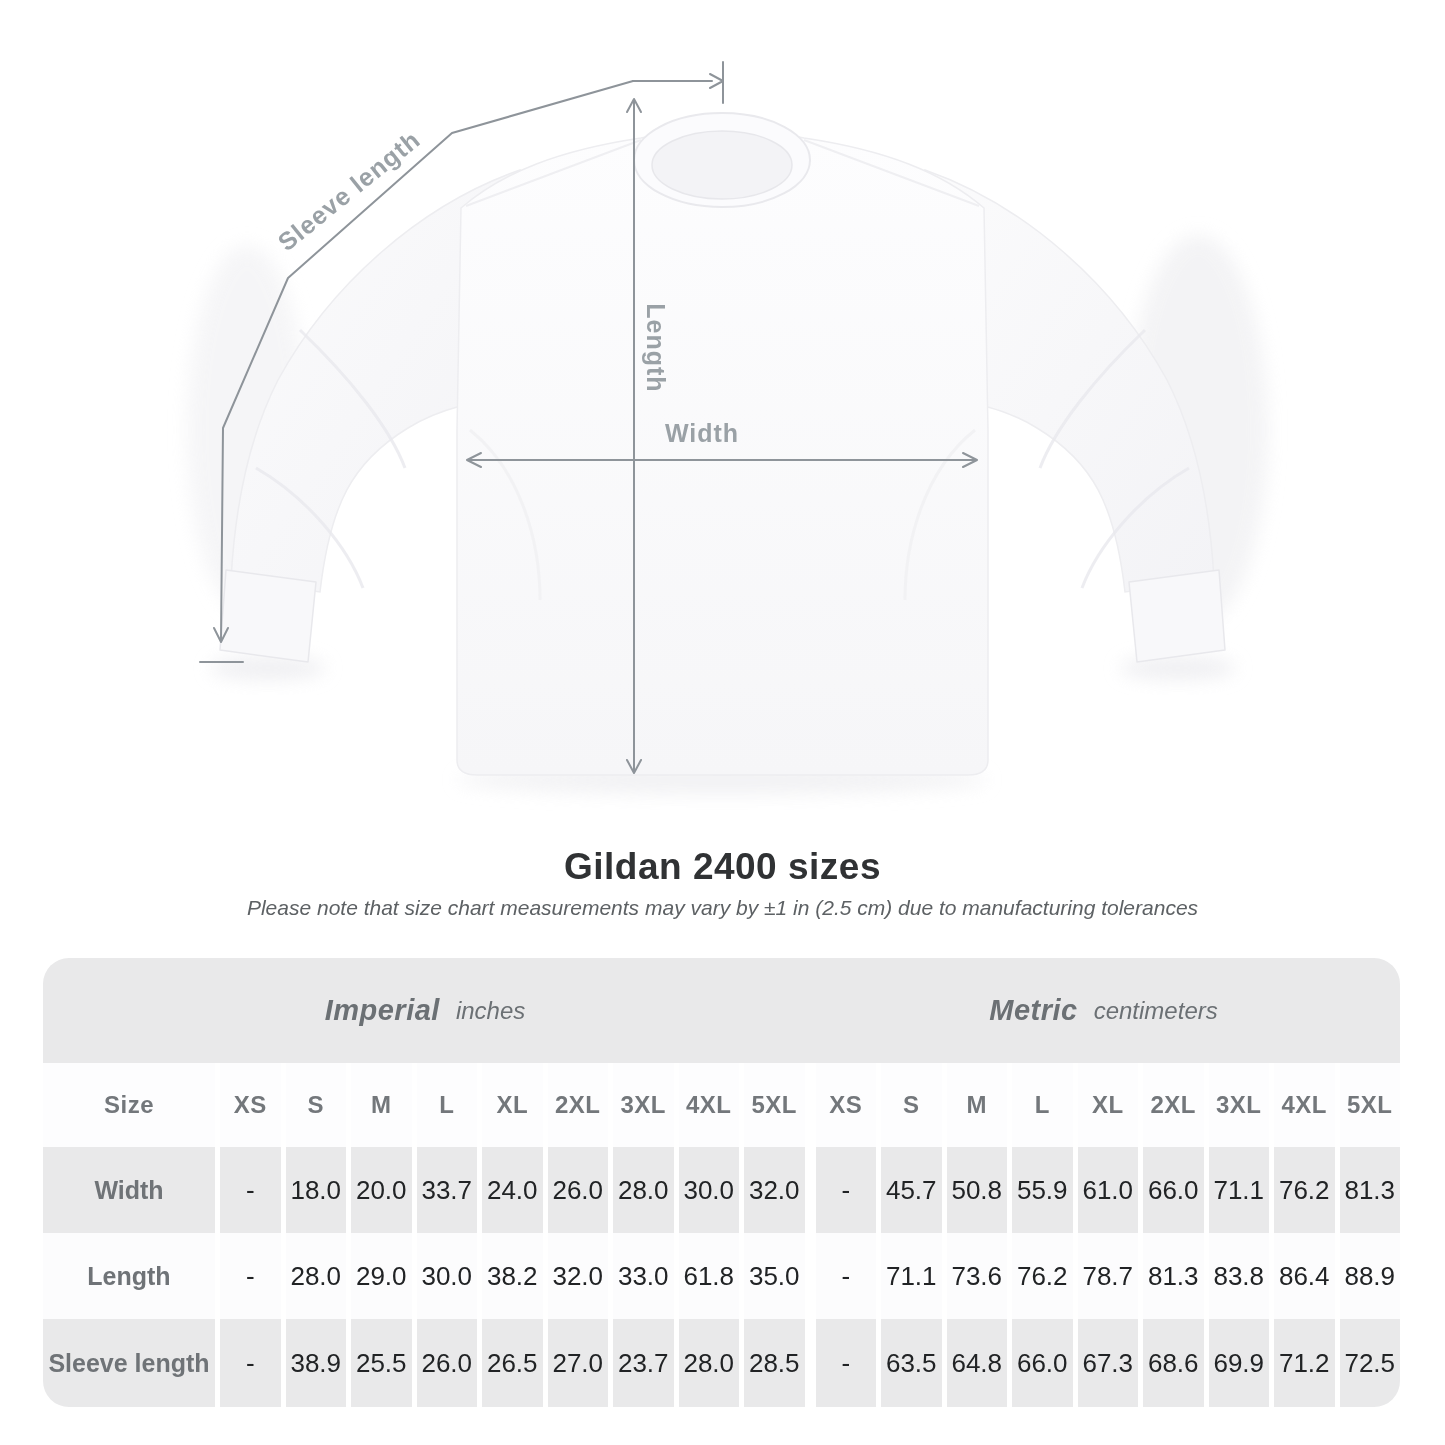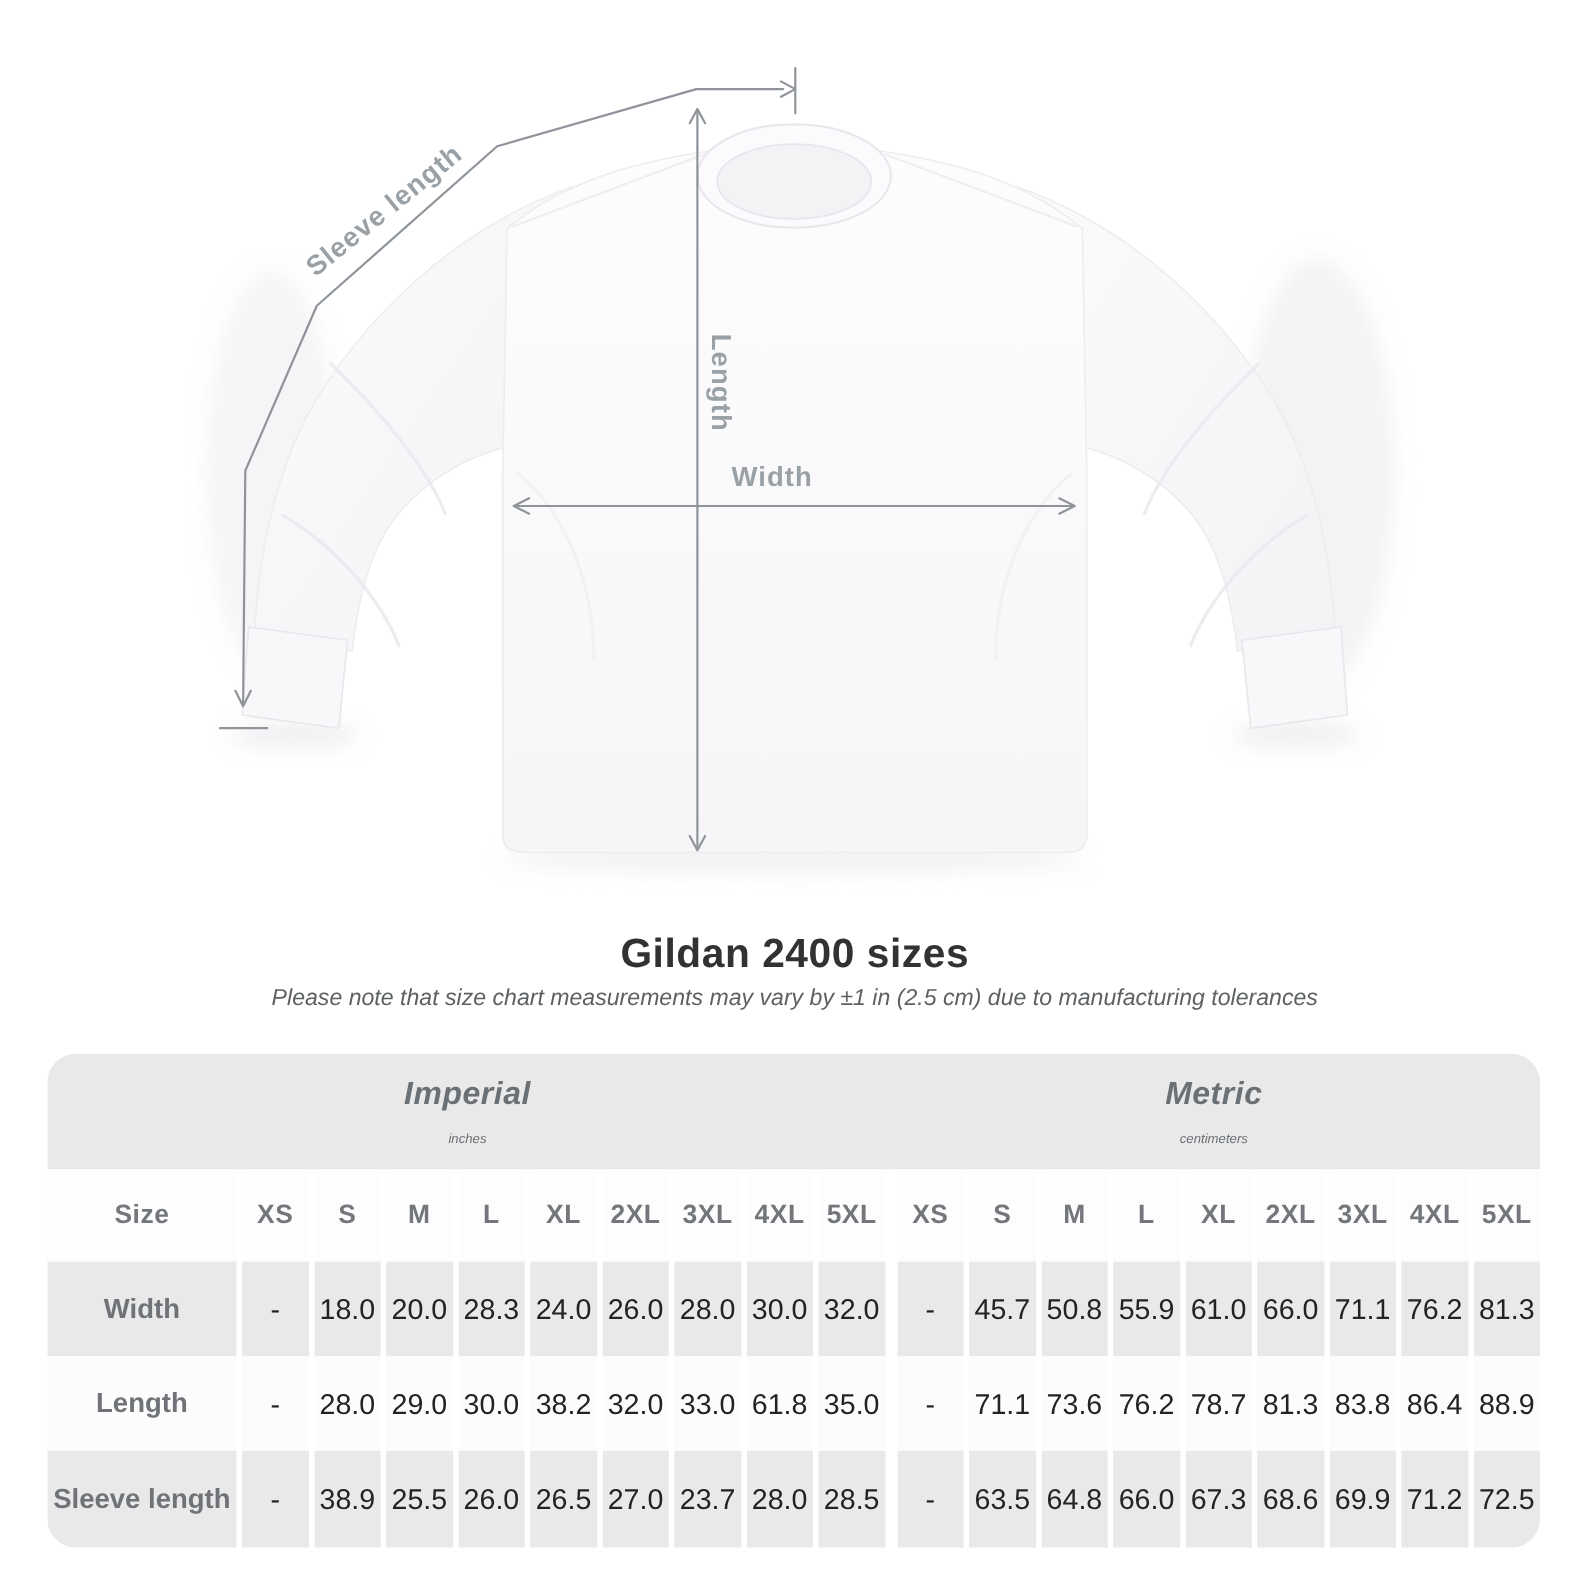--- a/index.html
+++ b/index.html
@@ -11,25 +11,25 @@
   
   .chart-title{position:absolute;left:0;top:846px;width:100%;text-align:center;
     font-size:37px;font-weight:bold;color:#303234;letter-spacing:.5px;}
   .chart-subtitle{position:absolute;left:0;top:896px;width:100%;text-align:center;
     font-size:21px;font-style:italic;color:#5d6164;}
 
   
   .size-table{position:absolute;left:43px;top:958px;width:1357px;height:449px;
     border-radius:26px;overflow:hidden;background:#ffffff;}
   .band{display:flex;height:105px;background:#e9e9ea;}
-  .band-cell{display:flex;flex-direction:column;align-items:center;justify-content:center;gap:16px;}
+  .band-cell{display:flex;flex-direction:row;align-items:center;justify-content:center;gap:16px;}
   .band-left{width:56.3%;}
   .band-right{width:43.7%;}
   .band-label{font-size:29px;font-weight:bold;font-style:italic;color:#6b7074;letter-spacing:.5px;}
-  .band-sublabel{font-size:12px;font-style:italic;color:#6b7074;}
+  .band-sublabel{font-size:24px;font-style:italic;color:#6b7074;}
 
   .trow{display:grid;grid-template-columns:172px repeat(9,1fr) 1px repeat(9,1fr);column-gap:5px;}
   .row-size{height:84px;}
   .row-a{height:86px;}
   .row-b{height:86px;}
   .row-c{height:88px;}
   .c{display:flex;align-items:center;justify-content:center;}
   .row-size .c{background:#fdfdfe;}
   .gray .c{background:#e9e9ea;}
   .lite .c{background:#fcfcfd;}
@@ -168,21 +168,21 @@
     <div class="c hdr">3XL</div>
     <div class="c hdr">4XL</div>
     <div class="c hdr">5XL</div>
   </div>
 
   <div class="trow row-a gray">
     <div class="c rowlab">Width</div>
     <div class="c val">-</div>
     <div class="c val">18.0</div>
     <div class="c val">20.0</div>
-    <div class="c val">28.3</div>
+    <div class="c val">33.7</div>
     <div class="c val">24.0</div>
     <div class="c val">26.0</div>
     <div class="c val">28.0</div>
     <div class="c val">30.0</div>
     <div class="c val">32.0</div>
     <div class="c spacer"></div>
     <div class="c val">-</div>
     <div class="c val">45.7</div>
     <div class="c val">50.8</div>
     <div class="c val">55.9</div>

